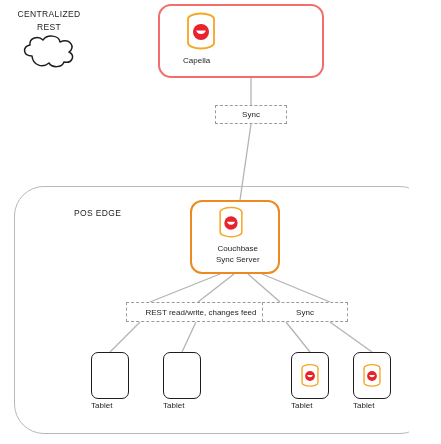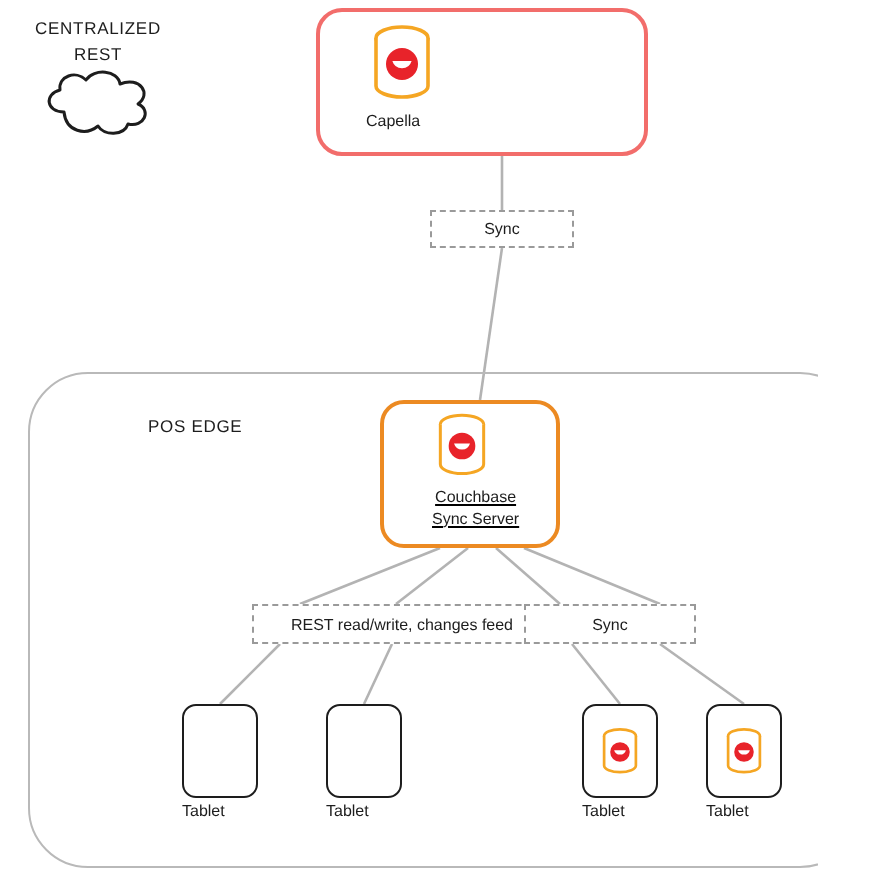--- a/index.html
+++ b/index.html
@@ -161,21 +161,21 @@
 
 
   <div class="chip" style="left:215px; top:105px; width:72px; height:19px;">
     <span>Sync</span>
   </div>
 
   <div class="pos-edge-box"></div>
   <div class="zone-label" style="left:44px; top:208px;margin-left:30px;">POS EDGE</div>
 
   <div class="edge-server-box"></div>
-  <div class="node" style="left:216px; top:204px;text-decoration:underline;">
+  <div class="node" style="left:216px; top:204px;">
     <svg width="30" height="38" viewBox="0 0 36 44" xmlns="http://www.w3.org/2000/svg">
       <ellipse cx="18" cy="9" rx="13" ry="5.5" fill="#ffffff" stroke="#f5a623" stroke-width="1.8"></ellipse>
       <path d="M5 9 L5 33 A13 5.5 0 0 0 31 33 L31 9" fill="#ffffff" stroke="#f5a623" stroke-width="1.8"></path>
       <circle cx="18" cy="22" r="8" fill="#e8232a"></circle>
       <path d="M13.2 20.5 A5 5 0 0 0 22.8 20.5 Z" fill="#ffffff"></path>
     </svg>
     <div class="node-label">
       <div>Couchbase</div>
       <div>Sync Server</div>
     </div>

